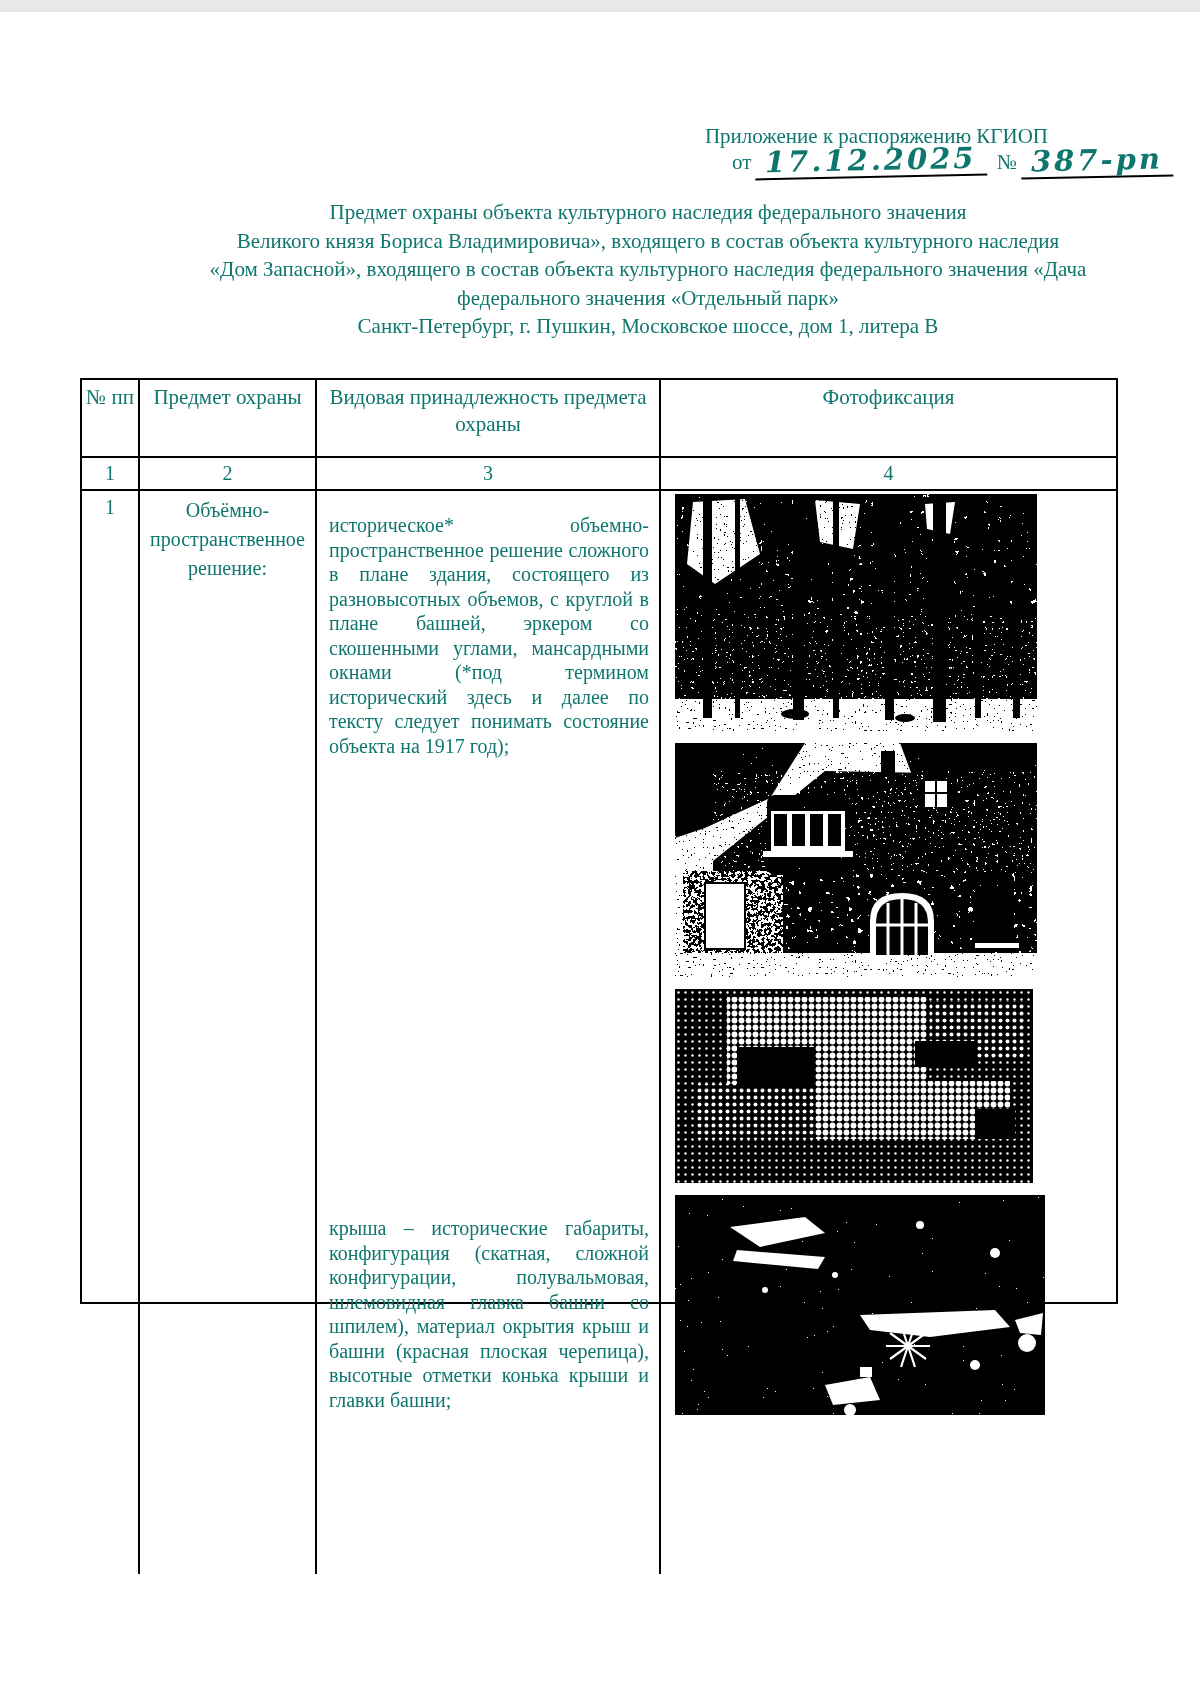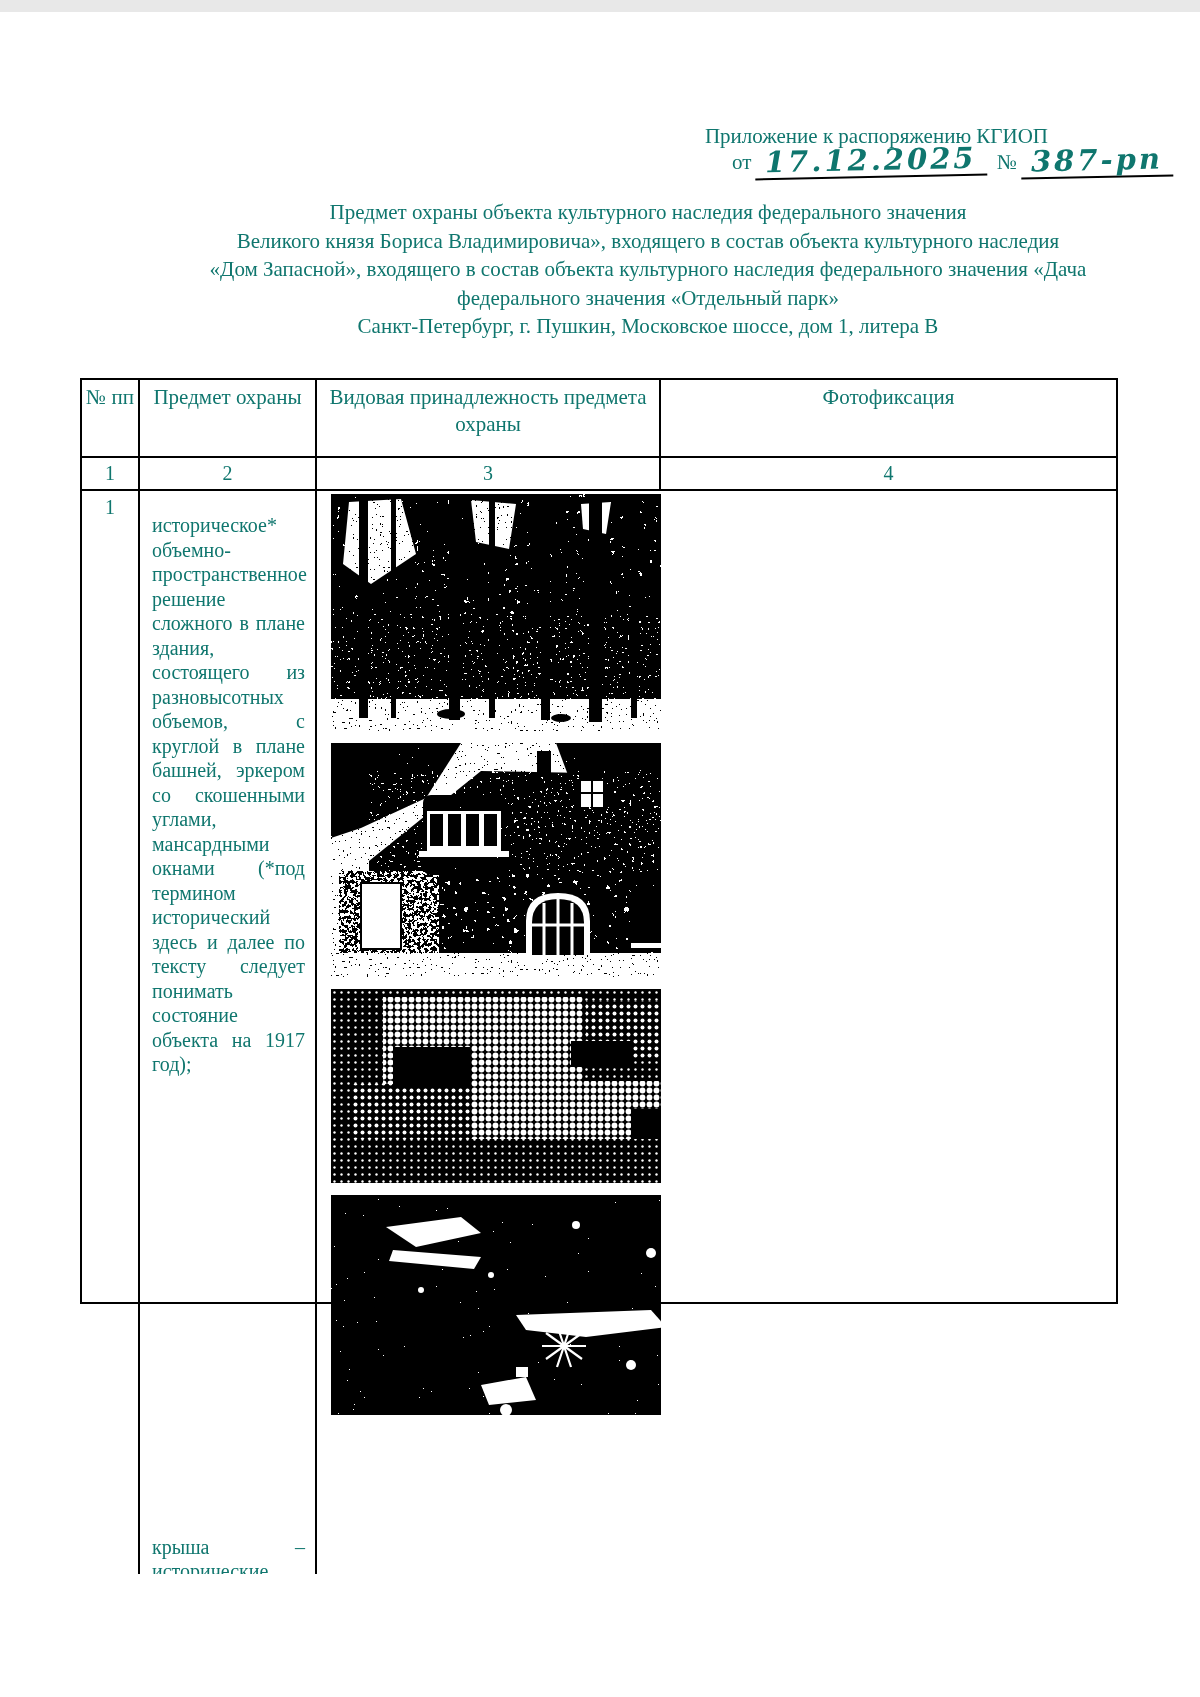--- a/index.html
+++ b/index.html
@@ -127,20 +127,21 @@
     <div class="cell hcell">Предмет охраны</div>
     <div class="cell hcell">Видовая принадлежность предмета охраны</div>
     <div class="cell hcell last-col">Фотофиксация</div>
 
     <div class="cell ncell">1</div>
     <div class="cell ncell">2</div>
     <div class="cell ncell">3</div>
     <div class="cell ncell last-col">4</div>
 
     <div class="cell body-num last-row">1</div>
+    <div class="cell body-cat last-row">Объёмно-пространственное решение:</div>
     <div class="cell body-subject last-row">
       <div class="para1">историческое* объемно-пространственное решение сложного в плане здания, состоящего из разновысотных объемов, с круглой в плане башней, эркером со скошенными углами, мансардными окнами (*под термином исторический здесь и далее по тексту следует понимать состояние объекта на 1917 год);</div>
       <div class="para2">крыша – исторические габариты, конфигурация (скатная, сложной конфигурации, полувальмовая, шлемовидная главка башни со шпилем), материал окрытия крыш и башни (красная плоская черепица), высотные отметки конька крыши и главки башни;</div>
     </div>
     <div class="cell body-photos last-col last-row">
 
       <div class="photo">
         <svg width="362" height="237" viewBox="0 0 362 237">
           <rect width="362" height="237" fill="#fff"></rect>
           <rect width="362" height="237" filter="url(#bkMid)"></rect>

